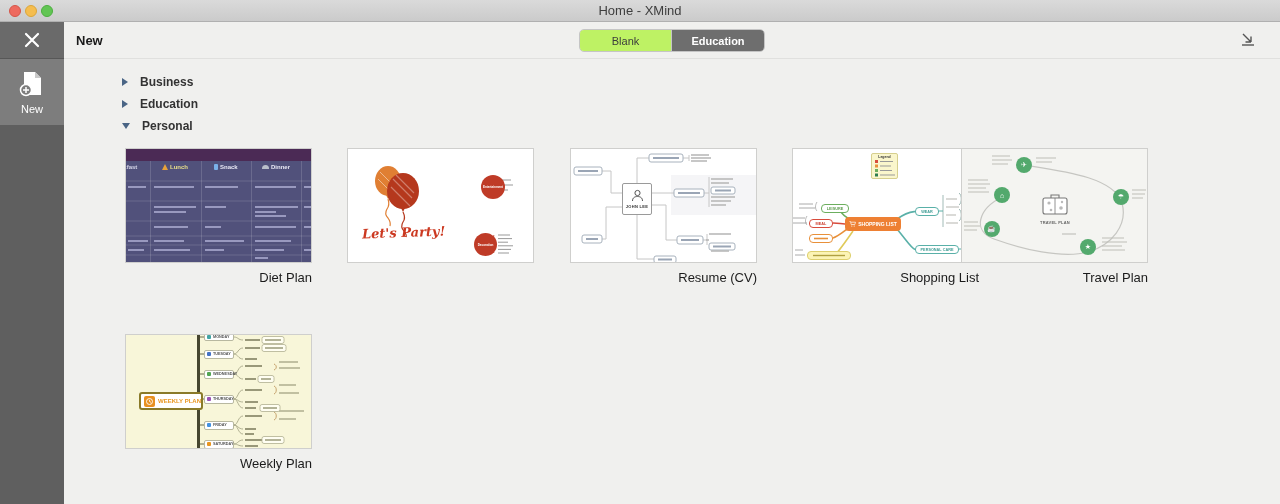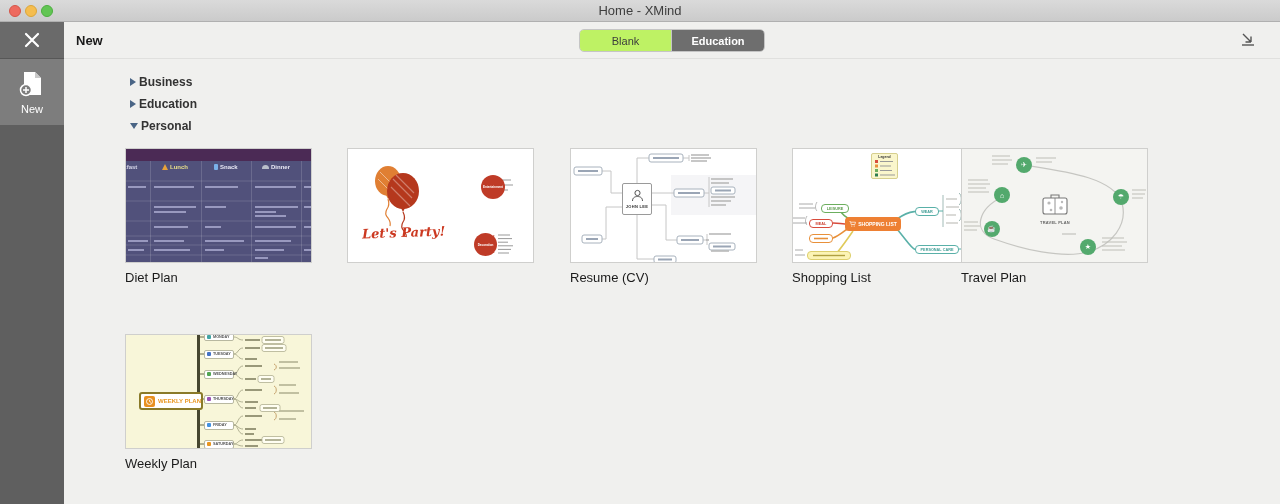--- a/index.html
+++ b/index.html
@@ -30,30 +30,30 @@
   .page-title { position:absolute; left:12px; top:11px; font-size:13px; font-weight:bold; color:#1a1a1a; }
   .seg { position:absolute; left:50%; top:7px; transform:translateX(-50%); display:flex;
     border:1px solid #c5c5c5; border-radius:5px; overflow:hidden; height:23px; }
   .seg button { width:92px; border:none; font-size:11px; cursor:pointer; font-family:inherit; }
   .seg .blank { background:#bef264; color:#3c3c3c; border-right:1px solid #c5c5c5; }
   .seg .templates { background:#6e6e6e; color:#ffffff; font-weight:bold; }
   .import-btn { position:absolute; right:22px; top:8px; width:20px; height:20px; background:none;
     border:none; cursor:pointer; }
 
   
-  .cat-row { position:absolute; left:66px; height:16px; display:flex; align-items:center; gap:3px; cursor:pointer; }
+  .cat-row { position:absolute; left:58px; height:16px; display:flex; align-items:center; gap:12px; cursor:pointer; }
   .cat-label { font-size:12px; font-weight:bold; color:#333; }
   .tri-right { width:0; height:0; border-left:6px solid #4a6585; border-top:4px solid transparent; border-bottom:4px solid transparent; }
   .tri-down  { width:0; height:0; border-top:6px solid #4a6585; border-left:4px solid transparent; border-right:4px solid transparent; }
 
   
   .card { position:absolute; width:187px; cursor:pointer; }
   .thumb { position:relative; width:187px; height:115px; border:1px solid #cfcfcd; overflow:hidden; background:#fff; }
   .thumb svg.layer { position:absolute; left:0; top:0; }
-  .card-label { margin-top:7px; text-align:left; font-size:13px; color:#1b1b1b; }
+  .card-label { margin-top:7px; text-align:right; font-size:13px; color:#1b1b1b; }
 
   
   .diet { background:#51517b; }
   .diet-topbar { position:absolute; left:0; top:0; width:185px; height:12px; background:#4b2a55; }
   .diet-head { position:absolute; top:15px; font-size:6px; font-weight:bold; display:flex; align-items:center; gap:2px; }
   .pizza-ic { width:0; height:0; border-left:3px solid transparent; border-right:3px solid transparent; border-top:6px solid #e8a23a; transform:rotate(180deg); }
   .bottle-ic { width:4px; height:6px; background:#7ab0e8; border-radius:1px; }
   .dome-ic { width:7px; height:4px; background:#b9bfca; border-radius:4px 4px 0 0; }
 
   

